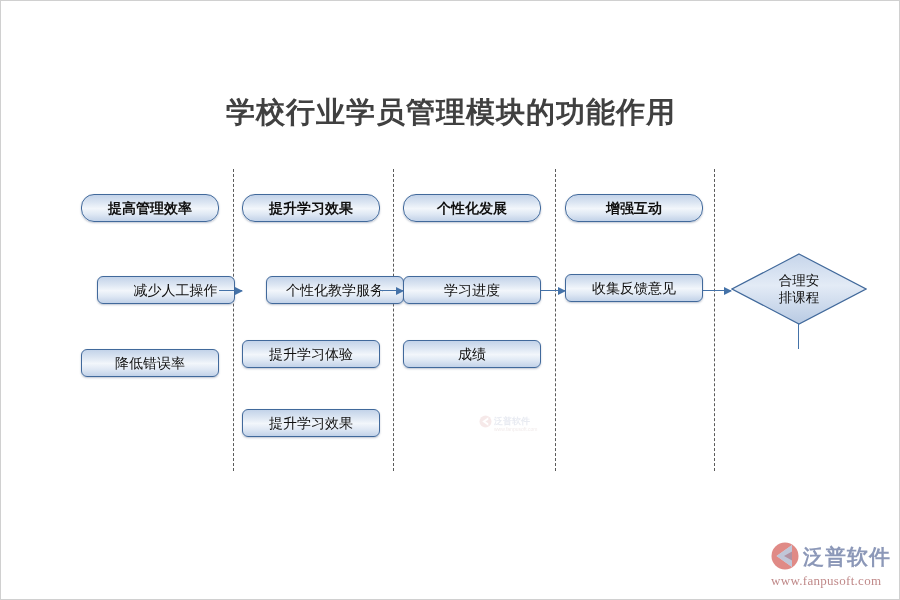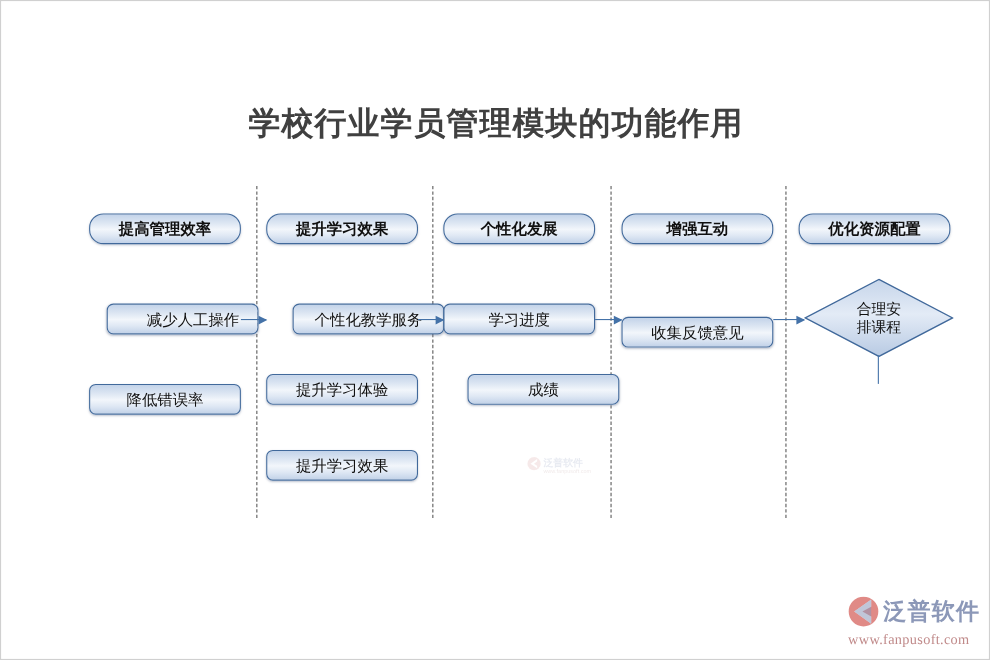--- a/index.html
+++ b/index.html
@@ -202,26 +202,25 @@
   <div class="node" style="left:96px; top:275px;padding-left:19px;">减少人工操作</div>
   <div class="node" style="left:80px; top:348px;">降低错误率</div>
 
   <div class="node header" style="left:241px; top:193px;">提升学习效果</div>
   <div class="node" style="left:241px; top:275px;margin-left:24px;">个性化教学服务</div>
   <div class="node" style="left:241px; top:339px;">提升学习体验</div>
   <div class="node" style="left:241px; top:408px;">提升学习效果</div>
 
   <div class="node header" style="left:402px; top:193px;">个性化发展</div>
   <div class="node" style="left:402px; top:275px;">学习进度</div>
-  <div class="node" style="left:424px; top:339px;">成绩</div>
+  <div class="node" style="left:402px; top:339px;">成绩</div>
 
   <div class="node header" style="left:564px; top:193px;">增强互动</div>
-  <div class="node" style="left:564px; top:287px;">收集反馈意见</div>
-
-  <div class="node header" style="left:725px; top:193px;">优化资源配置</div>
+  <div class="node" style="left:564px; top:273px;">收集反馈意见</div>
+
 
   <div id="diamond-wrap">
     <svg width="136" height="72" viewBox="0 0 136 72">
       <defs>
         <linearGradient id="dgrad" x1="0" y1="0" x2="0" y2="1">
           <stop offset="0%" stop-color="#c6d5ea"></stop>
           <stop offset="45%" stop-color="#e3ebf6"></stop>
           <stop offset="100%" stop-color="#b8cae3"></stop>
         </linearGradient>
       </defs>

